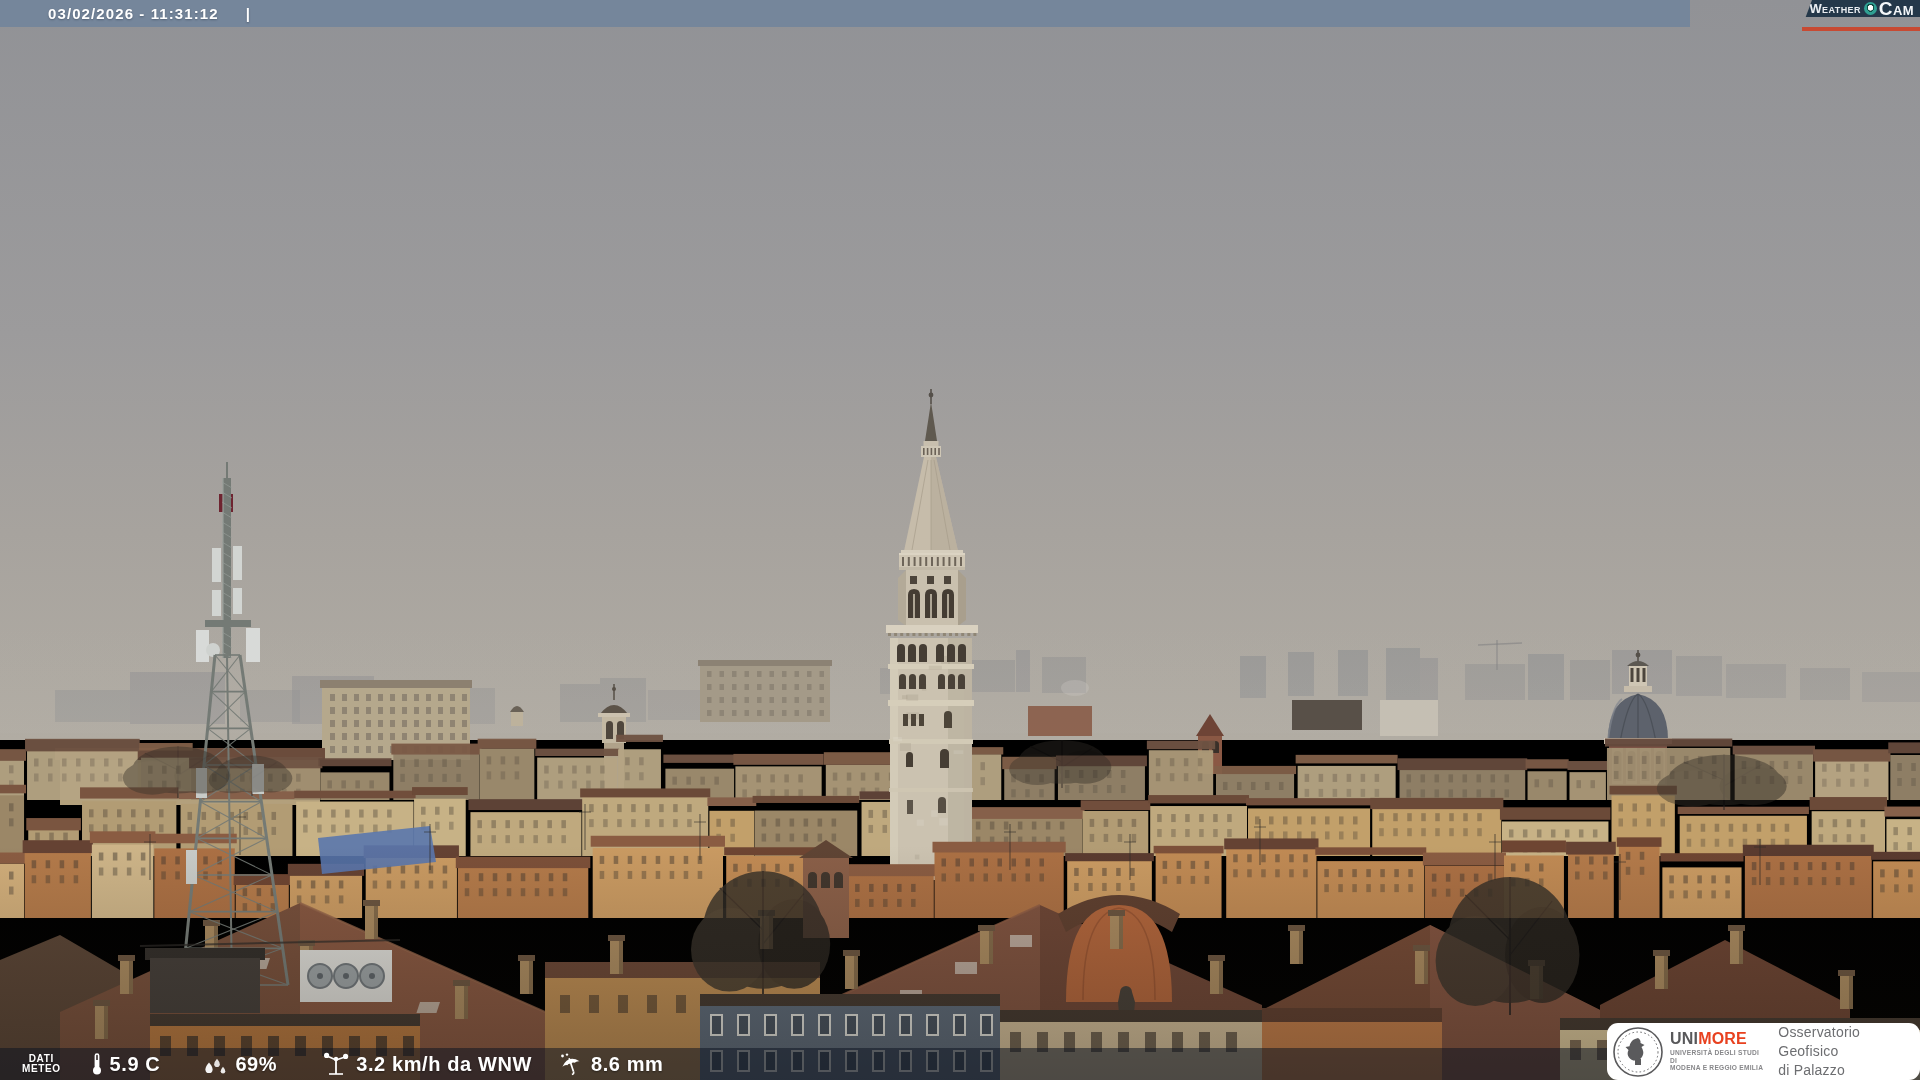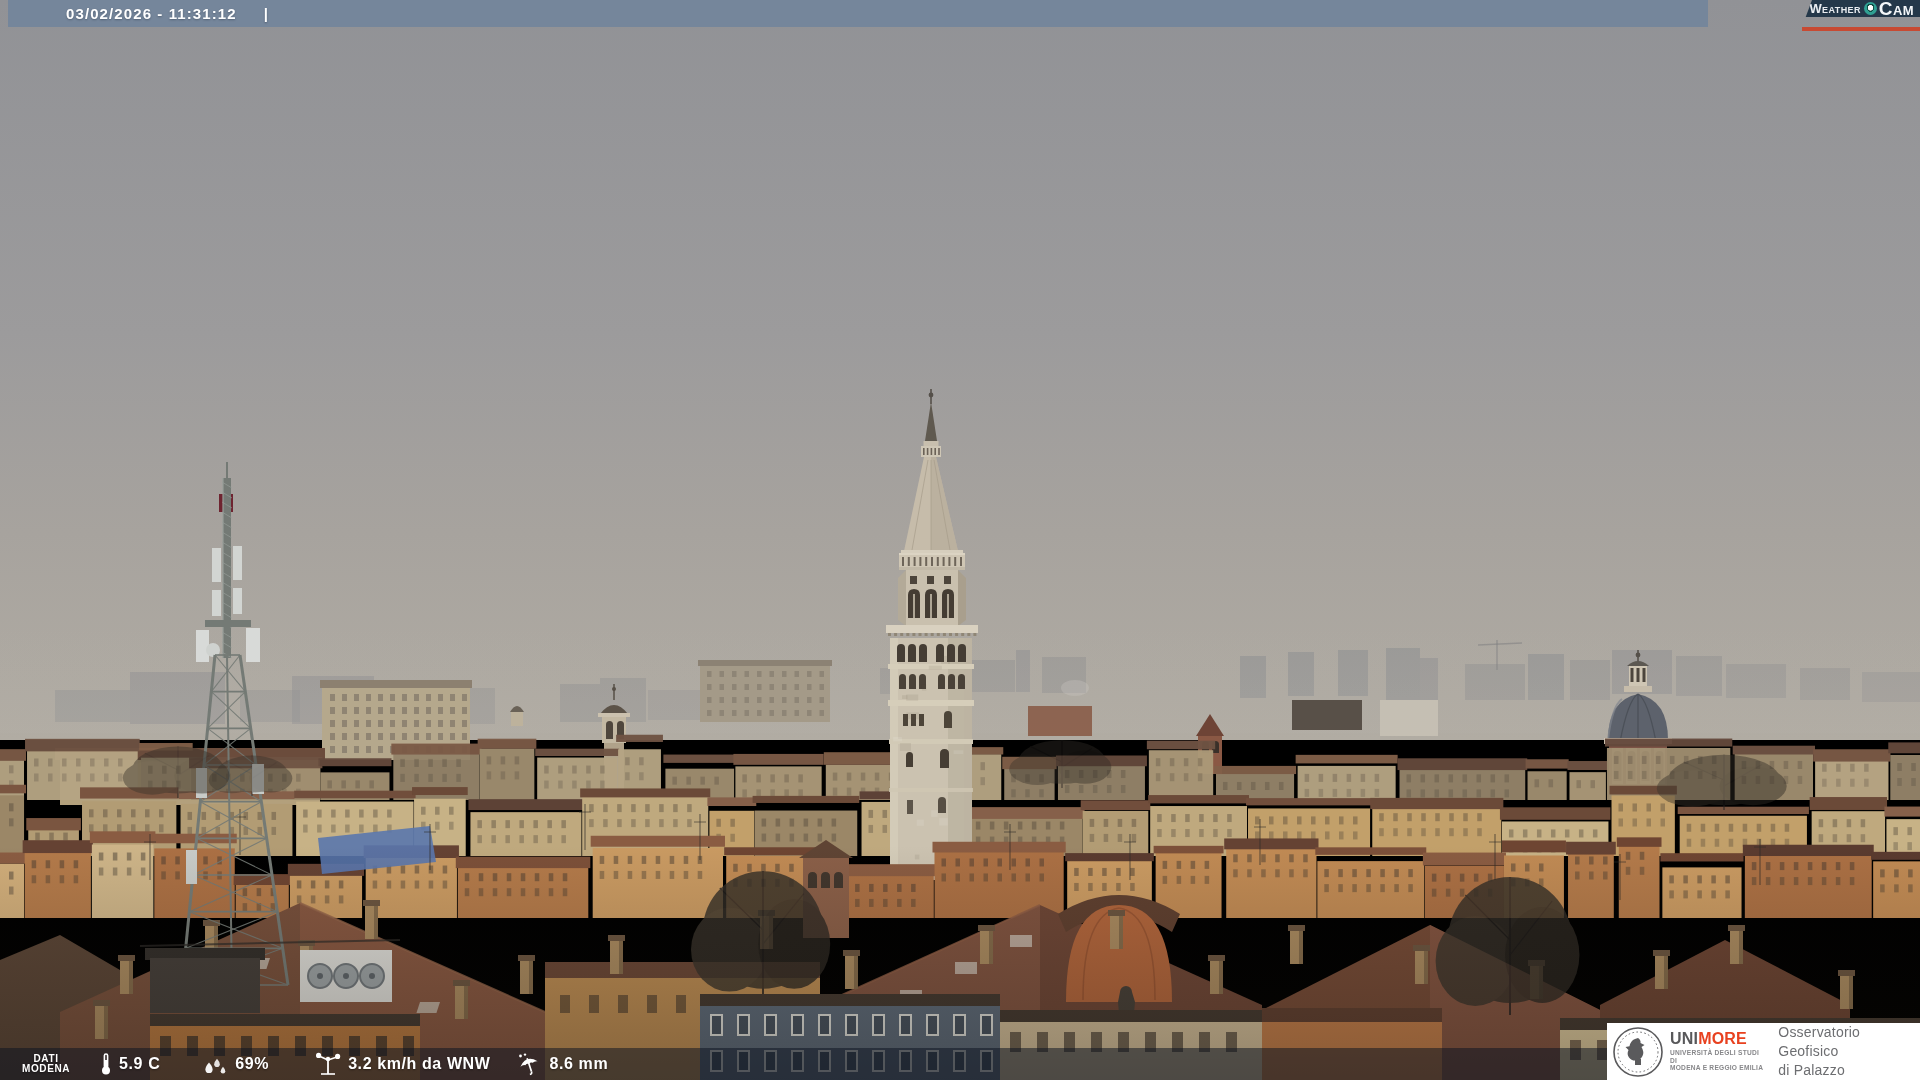--- a/index.html
+++ b/index.html
@@ -1,48 +1,48 @@
 <!DOCTYPE html>
 <html style="--top-bar: #75869b; --overlay-bar: rgba(12,20,32,0.52); --logo-bg: #24384a; --logo-accent: #c74a33; --logo-lens: #2fa093; --unimore-red: #e8411f; --unimore-gray: #58585a; --sky-top: #929296; --sky-horizon: #b1aca3;"><head>
 <meta charset="utf-8">
 <style>
   html,body{margin:0;padding:0;width:1920px;height:1080px;overflow:hidden;background:#000;}
   .stage{position:relative;width:1920px;height:1080px;font-family:"Liberation Sans",sans-serif;}
   .scene{position:absolute;left:0;top:0;width:1920px;height:1080px;display:block;}
 
   
-  .topbar{position:absolute;left:8px;top:0;width:1690px;height:27px;background:var(--top-bar,#75869b);
+  .topbar{position:absolute;left:0;top:0;width:1690px;height:27px;background:var(--top-bar,#75869b);
           display:flex;align-items:center;color:#fff;font-weight:bold;font-size:15px;letter-spacing:1.1px;
-          text-shadow:0 1px 2px rgba(20,30,45,.35);white-space:nowrap;padding-left:10px;}
+          text-shadow:0 1px 2px rgba(20,30,45,.35);white-space:nowrap;}
   .topbar .dt{margin-left:48px;}
   .topbar .sep{margin:0 27px;font-weight:bold;}
   .topbar .ttl{letter-spacing:.8px;}
 
   
   .wcam{position:absolute;top:0;right:0;width:118px;height:17px;background:var(--logo-bg,#24384a);
         display:flex;align-items:center;justify-content:flex-end;padding-right:6px;box-sizing:border-box;
         clip-path:polygon(10px 0,118px 0,118px 27px,0 27px);cursor:pointer;}
   .wcam .w1{color:#e9edf1;font-variant:small-caps;font-size:13px;font-weight:bold;letter-spacing:.4px;}
   .wcam .lens{width:13px;height:13px;border-radius:50%;margin:0 2px 0 3px;
         background:radial-gradient(circle at 50% 45%,#ffffff 0 2.5px,#0e4f46 3px 4px,var(--logo-lens,#2fa093) 4px 6.5px);}
   .wcam .w2{color:#f4f7f9;font-variant:small-caps;font-size:19px;font-weight:bold;letter-spacing:.4px;}
   .wcam-strip{position:absolute;top:27px;right:0;width:118px;height:4px;background:var(--logo-accent,#c74a33);}
 
   
   .meteobar{position:absolute;left:0;bottom:0;width:1920px;height:32px;background:var(--overlay-bar,rgba(12,20,32,.52));
             display:flex;align-items:center;color:#fff;font-weight:bold;white-space:nowrap;
             text-shadow:0 1px 2px rgba(0,0,0,.45);}
   .mlabel{margin-left:22px;font-size:10px;line-height:10px;text-align:center;letter-spacing:.6px;}
-  .mitem{display:flex;align-items:center;font-size:16px;letter-spacing:.6px;}
+  .mitem{display:flex;align-items:center;font-size:20px;letter-spacing:.6px;}
   .mitem svg{display:block;margin-right:7px;}
   .mi-t{margin-left:30px;} .mi-h{margin-left:42px;} .mi-w{margin-left:46px;} .mi-r{margin-left:26px;}
 
   
   .unibox{position:absolute;right:0;bottom:0;width:313px;height:57px;background:#fff;
-          display:flex;align-items:center;box-sizing:border-box;padding-left:5px;cursor:pointer;}
+          display:flex;align-items:center;box-sizing:border-box;padding-left:5px;cursor:pointer;border-radius:11px;}
   .seal{flex:0 0 auto;}
   .brand{margin-left:6px;}
   .brandword{font-size:16px;font-weight:bold;letter-spacing:.2px;line-height:16px;}
   .brandword .uni{color:var(--unimore-gray,#58585a);} .brandword .more{color:var(--unimore-red,#e63b1f);}
   .dept{margin-top:2px;font-size:6.6px;font-weight:bold;color:#87878a;letter-spacing:.25px;line-height:7.4px;}
   .obs{margin-left:13px;font-size:14px;color:#6d6e71;line-height:19px;letter-spacing:.2px;}
 </style>
 </head>
 <body>
 
@@ -1548,21 +1548,21 @@
   <div class="wcam">
     <span class="w1">Weather</span>
     <span class="lens"></span>
     <span class="w2">Cam</span>
   </div>
   <div class="wcam-strip"></div>
 
   <footer class="meteobar">
     <div class="mlabel">
       <div>DATI</div>
-        <div>MODENA</div>
+        <div>METEO</div>
     </div>
 
     <div class="mitem mi-t">
       <svg width="12" height="24" viewBox="0 0 12 24">
         <rect x="4.4" y="2" width="3.2" height="14" rx="1.6" fill="none" stroke="#fff" stroke-width="1.6"></rect>
         <circle cx="6" cy="18.6" r="4" fill="#fff"></circle>
           <rect x="5" y="8" width="2" height="9" fill="#fff"></rect>
       </svg>
       <span>5.9 C</span>
     </div>

